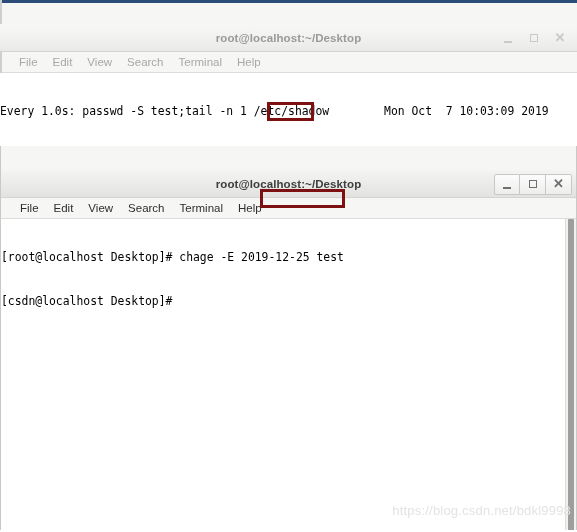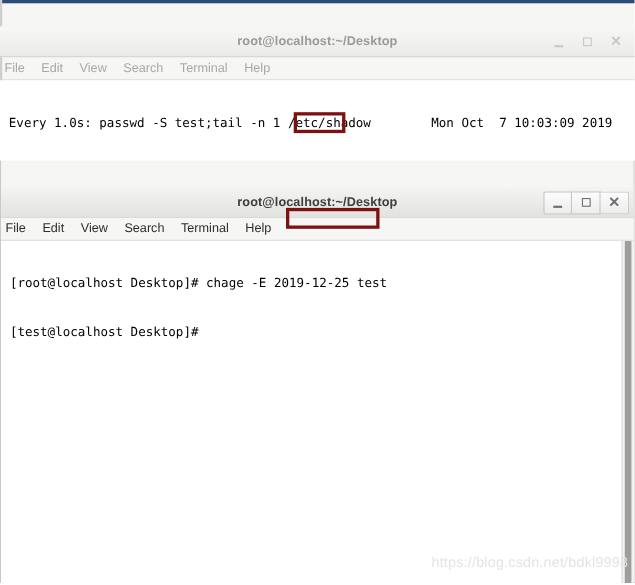--- a/index.html
+++ b/index.html
@@ -120,21 +120,21 @@
     line-height: 10px;
     color: currentColor;
   }
 
   
   .menubar {
     height: 21px;
     box-sizing: border-box;
     display: flex;
     align-items: center;
-    padding-left: 4px;
+    padding-left: 19px;
     background: #f6f6f5;
     border-bottom: 1px solid #dcdcda;
   }
   .menuitem {
     font-size: 11.5px;
     color: #2e2e2e;
     margin-right: 15px;
     white-space: nowrap;
   }
   .menubar.inactive .menuitem {
@@ -145,21 +145,21 @@
   .termbody {
     position: relative;
     background: #ffffff;
     box-sizing: border-box;
     overflow: hidden;
     font-family: "DejaVu Sans Mono", "Liberation Mono", monospace;
     font-size: 11.4px;
     line-height: 14.6px;
     color: #000000;
     white-space: pre;
-    padding: 2px 0 0 8px;
+    padding: 2px 0 0 0;
   }
 
   .termline {
     white-space: pre;
     height: 14.6px;
   }
   .termline.blank { color: transparent; }
 
   
   .hlbox {
@@ -285,21 +285,21 @@
     <span class="menuitem">File</span>
     <span class="menuitem">Edit</span>
     <span class="menuitem">View</span>
     <span class="menuitem">Search</span>
     <span class="menuitem">Terminal</span>
     <span class="menuitem">Help</span>
   </div>
 
   <div class="termbody" style="height:333px; padding-right:12px;">
     <div class="termline">[root@localhost Desktop]# chage -E 2019-12-25 test</div>
-    <div class="termline">[test@localhost Desktop]#</div>
+    <div class="termline">[csdn@localhost Desktop]#</div>
 
     <div class="scrollbar">
       <div class="scrollthumb"></div>
     </div>
   </div>
 
   <div class="hlbox" style="left: 259px; top: 43px; width: 85px; height: 19px; border-color: rgb(125, 17, 17);"></div>
 </div>
 
 <div class="watermark">https://blog.csdn.net/bdkl9998</div>

